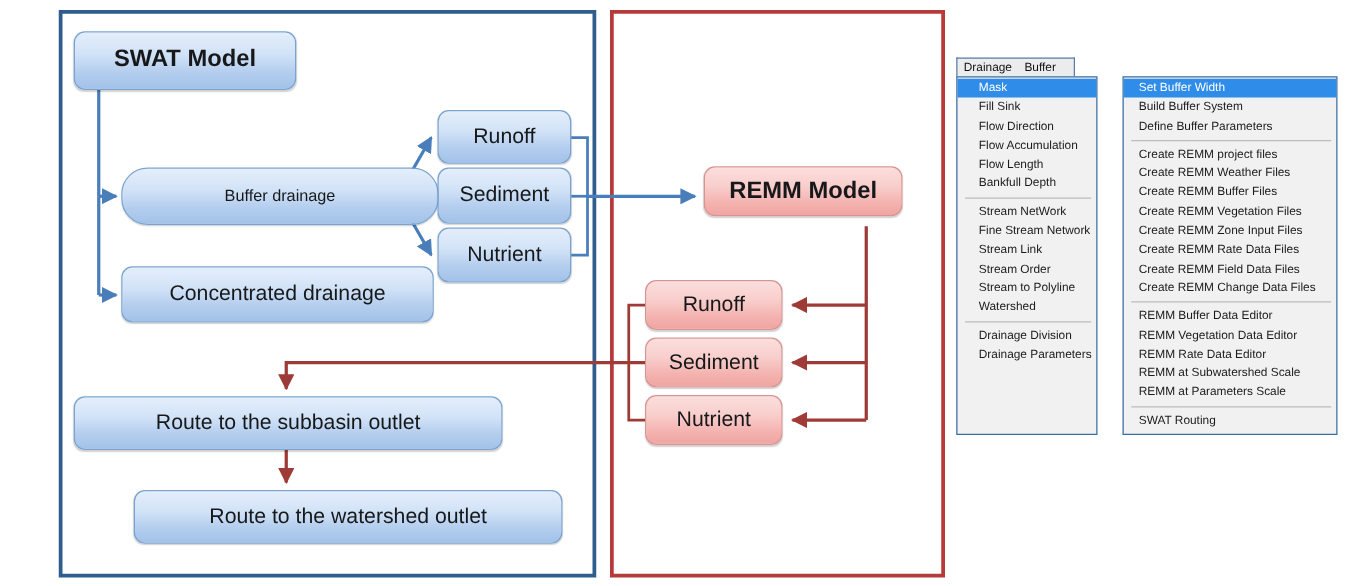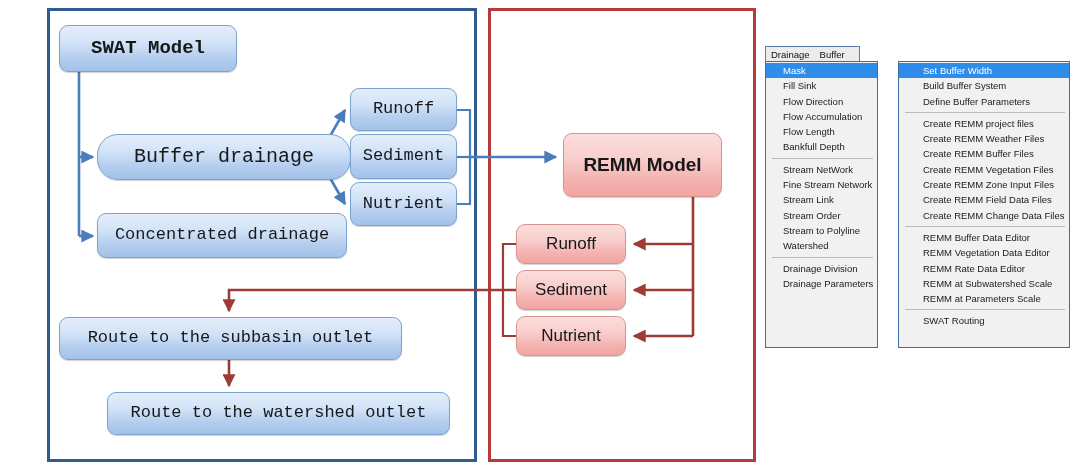--- a/index.html
+++ b/index.html
@@ -12,39 +12,38 @@
   #remm-panel{left:488px;top:8px;width:268px;height:454px;border:3px solid #b73a3a;}
 
   
   .box{position:absolute;box-sizing:border-box;border-radius:9px;
        display:flex;align-items:center;justify-content:center;
        text-align:center;color:#17181a;}
   .box-blue{
     background:linear-gradient(180deg,#e4eefb 0%,#d2e3f7 38%,#b3cdee 72%,#a3c2e9 100%);
     border:1px solid #7ba3d0;
     box-shadow:0 1px 1px rgba(0,0,0,.18);
-    font-family:Liberation Mono, monospace;
   }
   .box-red{
     background:linear-gradient(180deg,#fbdedd 0%,#f8cfcd 38%,#f4b2af 75%,#f0a5a2 100%);
     border:1px solid #d79592;
     box-shadow:0 1px 1px rgba(0,0,0,.18);
   }
   .box span{display:block;line-height:1.1;}
 
   
   #box-swat      {left:59px; top:25px;  width:178px;height:47px;font-size:19px;font-weight:bold;}
-  #box-buffer    {left:97px; top:134px; width:254px;height:46px;font-size:20px;border-radius:21px;}
+  #box-buffer    {left:97px; top:134px; width:254px;height:46px;font-size:13px;border-radius:21px;}
   #box-conc      {left:97px; top:213px; width:250px;height:45px;font-size:17px;}
   #box-runoff    {left:350px;top:88px;  width:107px;height:43px;font-size:17px;}
   #box-sediment  {left:350px;top:134px; width:107px;height:45px;font-size:17px;}
   #box-nutrient  {left:350px;top:182px; width:107px;height:44px;font-size:17px;}
   #box-subbasin  {left:59px; top:317px; width:343px;height:43px;font-size:17px;}
   #box-watershed {left:59px; top:392px; width:343px;height:43px;font-size:17px;margin-left:48px;}
-  #box-remm      {left:563px;top:133px; width:159px;height:64px;font-size:19px;font-weight:bold;}
+  #box-remm      {left:563px;top:133px; width:159px;height:40px;font-size:19px;font-weight:bold;}
   #box-r-runoff  {left:516px;top:224px; width:110px;height:40px;font-size:17px;}
   #box-r-sed     {left:516px;top:270px; width:110px;height:40px;font-size:17px;}
   #box-r-nut     {left:516px;top:316px; width:110px;height:40px;font-size:17px;}
 
   
   .wires{position:absolute;left:0;top:0;width:1079px;height:469px;pointer-events:none;}
 
   
   #menu-window{position:absolute;left:765px;top:46px;width:247px;height:302px;}
 
@@ -56,21 +55,21 @@
 
   #drainage-menu{position:absolute;left:0;top:15px;width:113px;height:287px;
                  background:#f1f1f1;border:1px solid #3b6ea5;box-sizing:border-box;
                  padding:1px 0;}
   #buffer-menu{position:absolute;left:133px;top:15px;width:172px;height:287px;
                background:#f1f1f1;border:1px solid #3b6ea5;box-sizing:border-box;
                padding:1px 0;}
 
   .menu-item{height:15.3px;line-height:15.3px;font-size:9.5px;color:#1a1a1a;
              padding-left:17px;white-space:nowrap;box-sizing:border-box;}
-  #buffer-menu .menu-item{padding-left:24px;}
+  #buffer-menu .menu-item{padding-left:12px;}
   .menu-item.selected{background:#2f8ce8;color:#ffffff;}
   .menu-sep{height:1px;background:#bcbcbc;margin:3px 4px 3px 6px;}
 </style>
 </head>
 <body>
 
 <div class="panel" id="swat-panel"></div>
 <div class="panel" id="remm-panel"></div>
 
 <svg class="wires" viewBox="0 0 1079 469" xmlns="http://www.w3.org/2000/svg">
@@ -183,20 +182,21 @@
   <div id="buffer-menu">
     <div class="menu-item selected">Set Buffer Width</div>
     <div class="menu-item">Build Buffer System</div>
     <div class="menu-item">Define Buffer Parameters</div>
     <div class="menu-sep"></div>
     <div class="menu-item">Create REMM project files</div>
     <div class="menu-item">Create REMM Weather Files</div>
     <div class="menu-item">Create REMM Buffer Files</div>
     <div class="menu-item">Create REMM Vegetation Files</div>
     <div class="menu-item">Create REMM Zone Input Files</div>
+    <div class="menu-item">Create REMM Rate Data Files</div>
     <div class="menu-item">Create REMM Field Data Files</div>
     <div class="menu-item">Create REMM Change Data Files</div>
     <div class="menu-sep"></div>
     <div class="menu-item">REMM Buffer Data Editor</div>
     <div class="menu-item">REMM Vegetation Data Editor</div>
     <div class="menu-item">REMM Rate Data Editor</div>
     <div class="menu-item">REMM at Subwatershed Scale</div>
     <div class="menu-item">REMM at Parameters Scale</div>
     <div class="menu-sep"></div>
     <div class="menu-item">SWAT Routing</div>

